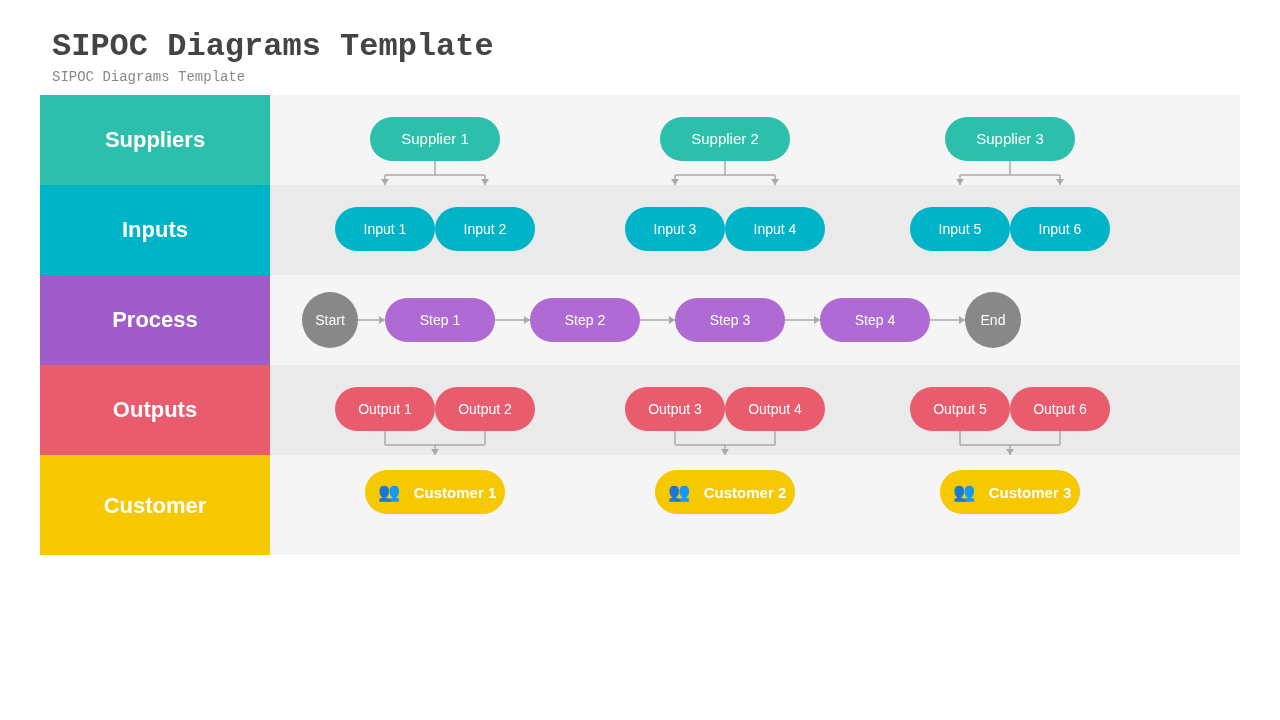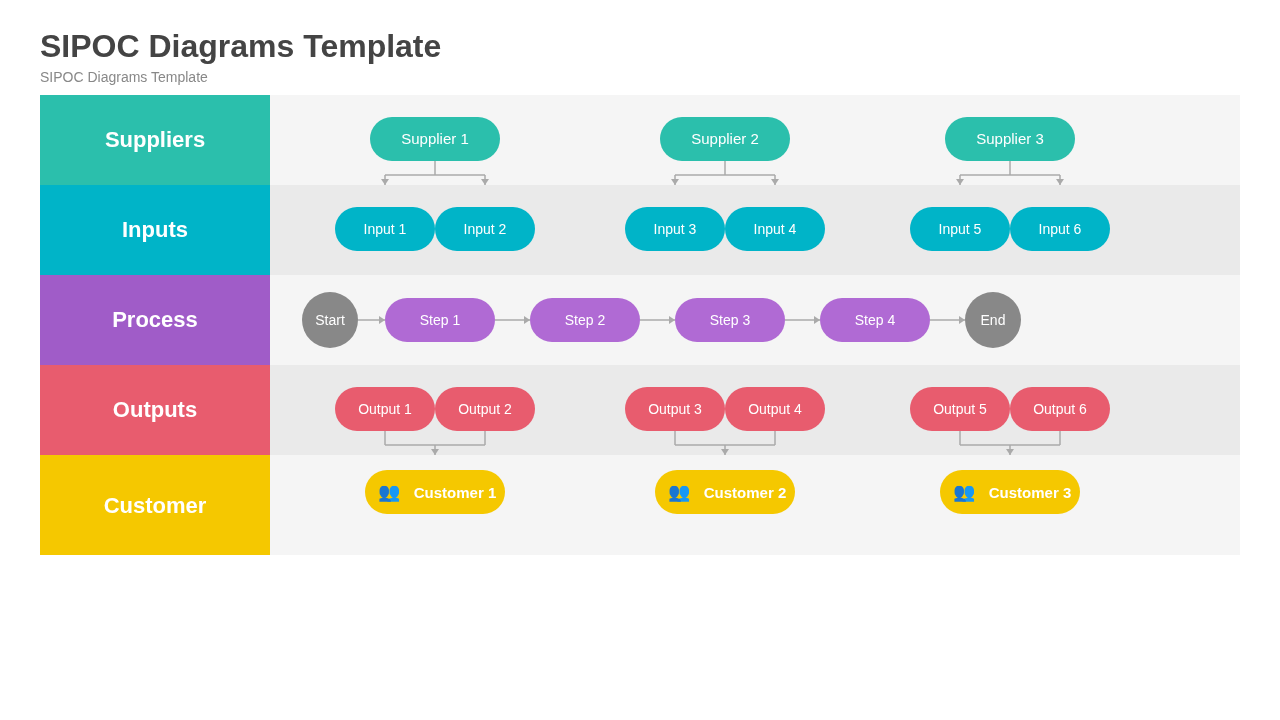--- a/index.html
+++ b/index.html
@@ -5,21 +5,22 @@
     * { box-sizing: border-box; margin: 0; padding: 0; }
     body {
       width: 1280px;
       height: 720px;
       background: #fff;
       font-family: 'Segoe UI', Arial, sans-serif;
       overflow: hidden;
     }
 
     .page-header {
-      padding: 28px 40px 10px 40px;
+      padding: 28px 40px 10px 52px;
+      font-family: Liberation Mono, monospace;
     }
     .page-title {
       font-size: 32px;
       font-weight: 700;
       color: #444;
     }
     .page-subtitle {
       font-size: 14px;
       color: #888;
       margin-top: 4px;

